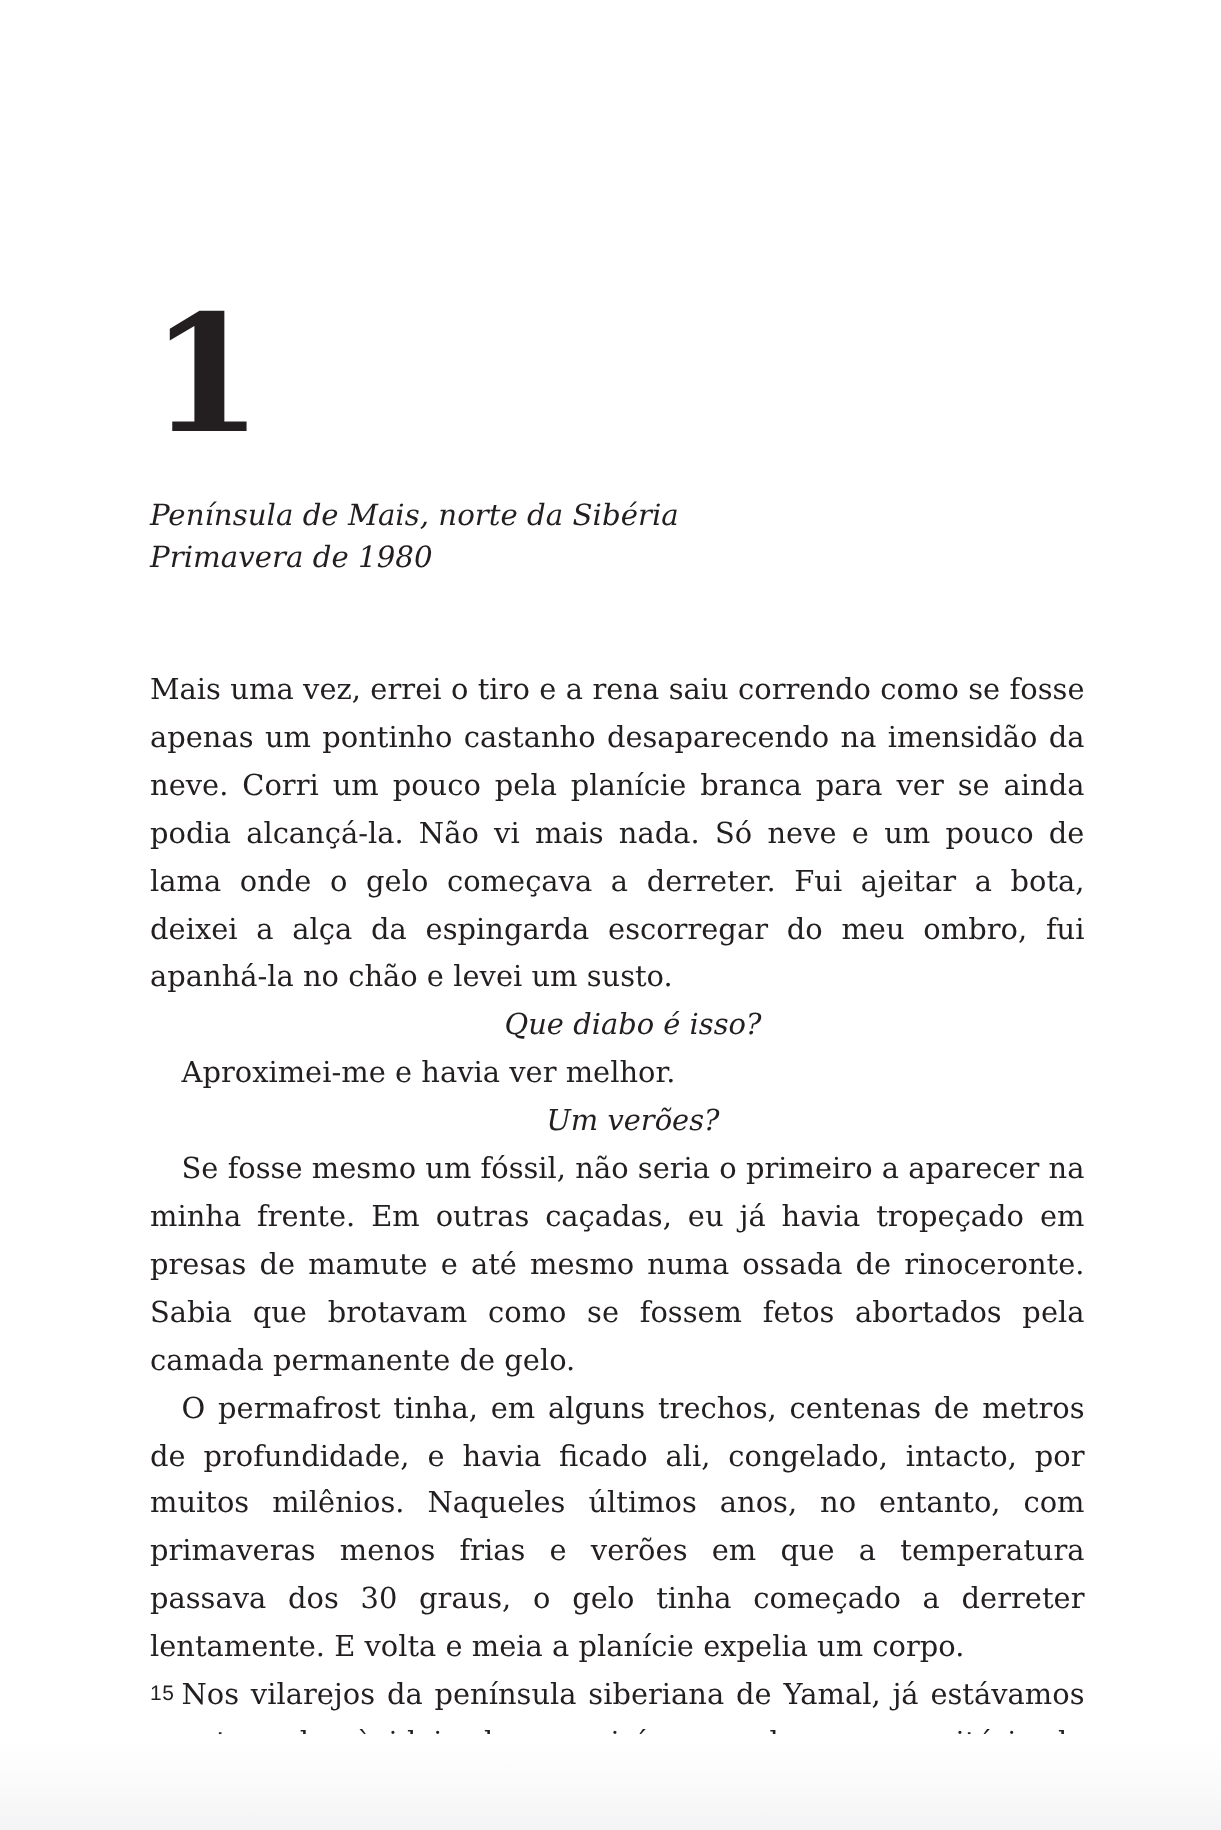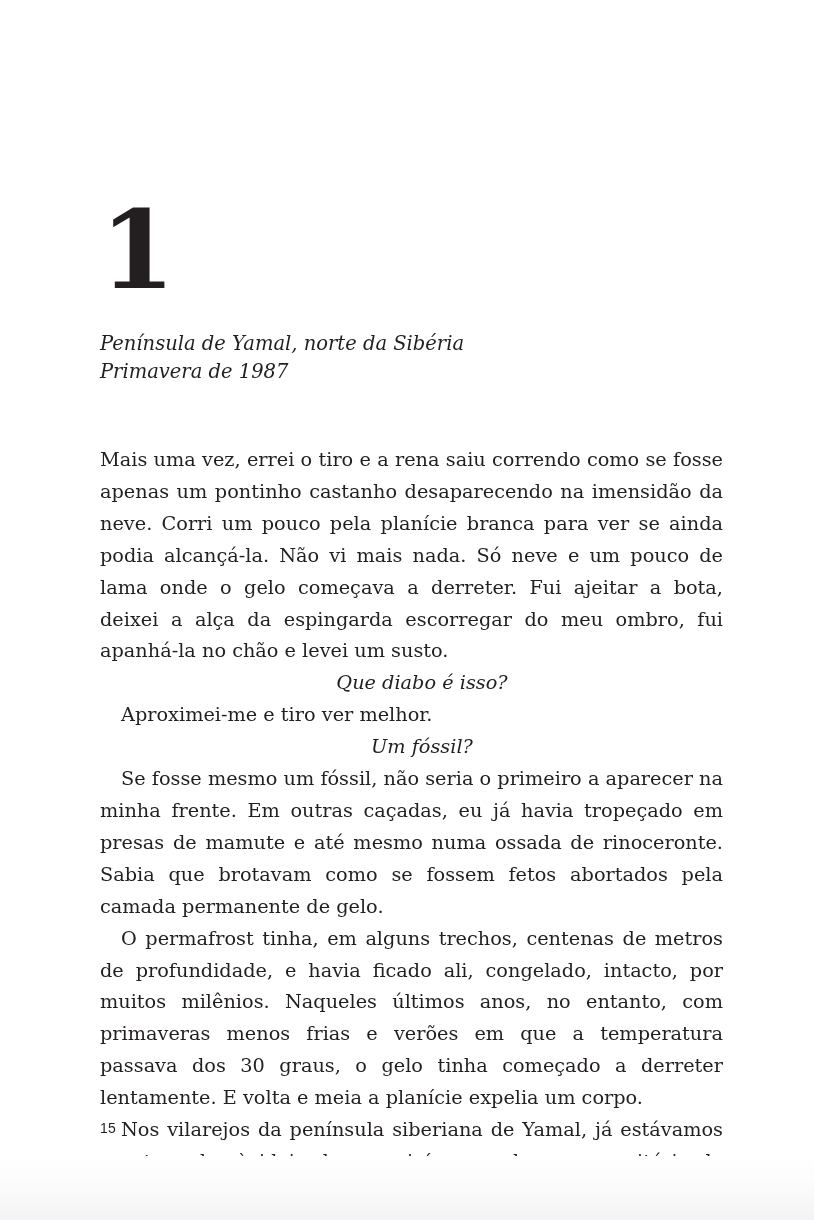--- a/index.html
+++ b/index.html
@@ -134,29 +134,29 @@
 </head>
 <body>
 
 <div class="page">
 
   <div class="content">
 
     <div class="chapter-number">1</div>
 
     <div class="chapter-subtitle">
-      <span class="sub-line">Península de Yamal, norte da Sibéria</span>
-      <span class="sub-line">Primavera de 1987</span>
+      <span class="sub-line">Península de Mais, norte da Sibéria</span>
+      <span class="sub-line">Primavera de 1980</span>
     </div>
 
     <div class="body-text">
       <p class="no-stretch">Mais uma vez, errei o tiro e a rena saiu correndo como se fosse apenas um pontinho castanho desaparecendo na imensidão da neve. Corri um pouco pela planície branca para ver se ainda podia alcançá-la. Não vi mais nada. Só neve e um pouco de lama onde o gelo começava a derreter. Fui ajeitar a bota, deixei a alça da espingarda escorregar do meu ombro, fui apanhá-la no chão e levei um susto.</p>
       <p class="italic-line">Que diabo é isso?</p>
-      <p class="indented no-stretch">Aproximei-me e tiro ver melhor.</p>
-      <p class="italic-line">Um fóssil?</p>
+      <p class="indented no-stretch">Aproximei-me e havia ver melhor.</p>
+      <p class="italic-line">Um verões?</p>
       <p class="indented no-stretch">Se fosse mesmo um fóssil, não seria o primeiro a aparecer na minha frente. Em outras caçadas, eu já havia tropeçado em presas de mamute e até mesmo numa ossada de rinoceronte. Sabia que brotavam como se fossem fetos abortados pela camada permanente de gelo.</p>
       <p class="indented no-stretch">O permafrost tinha, em alguns trechos, centenas de metros de profundidade, e havia ficado ali, congelado, intacto, por muitos milênios. Naqueles últimos anos, no entanto, com primaveras menos frias e verões em que a temperatura passava dos 30 graus, o gelo tinha começado a derreter lentamente. E volta e meia a planície expelia um corpo.</p>
       <p class="indented no-stretch">Nos vilarejos da península siberiana de Yamal, já estávamos acostumados à ideia de que vivíamos sobre um cemitério de animais e humanos, que era também o paraíso dos cientistas.</p>
     </div>
 
     <div class="folio">15</div>
 
   </div>
 
   <div class="page-bottom-edge"></div>

